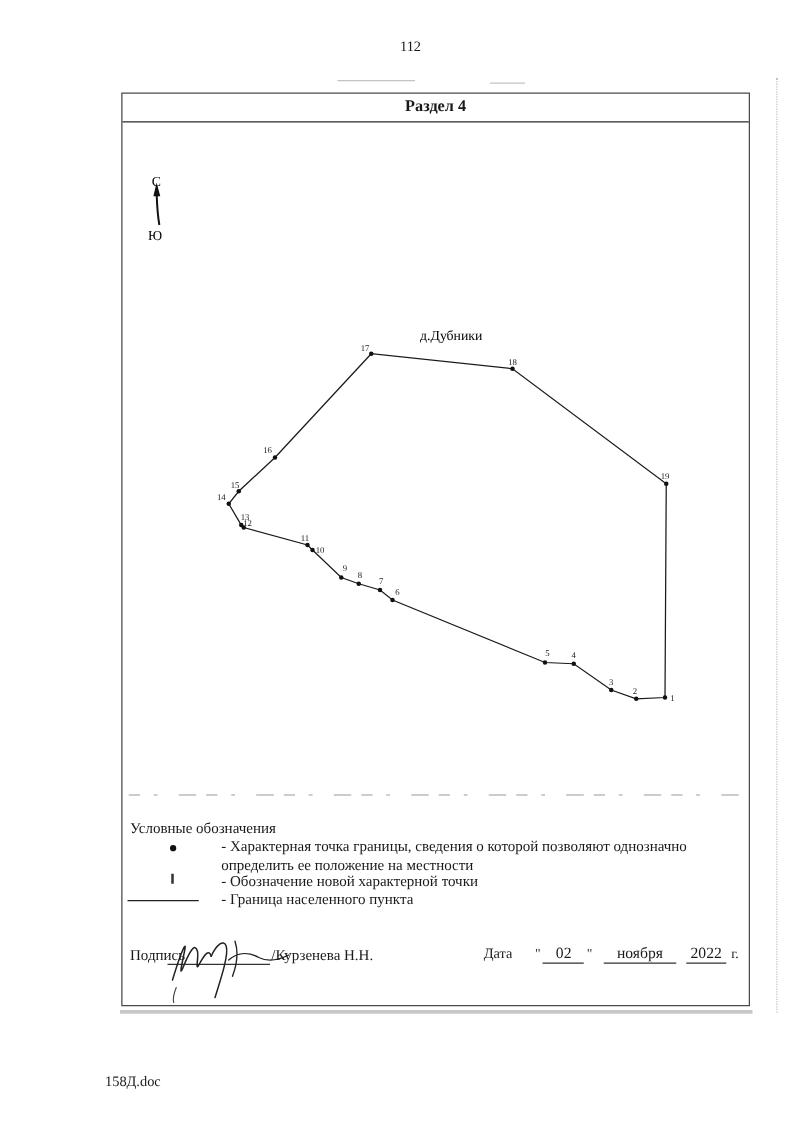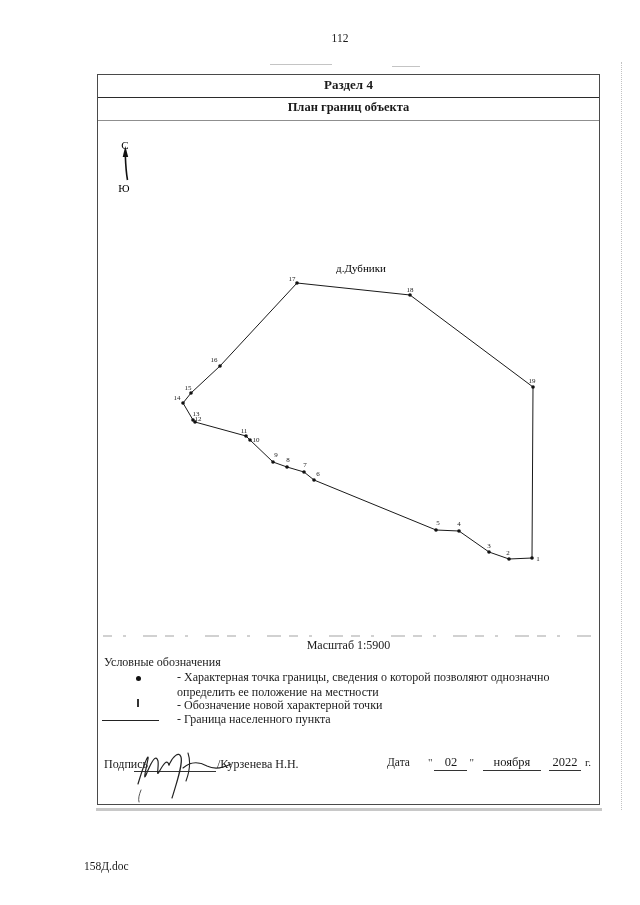--- a/index.html
+++ b/index.html
@@ -1,21 +1,21 @@
 <!DOCTYPE html>
 <html><head>
 <meta charset="utf-8">
 <style>
   html,body{margin:0;padding:0;background:#fff;}
   .page{
     position:relative;width:640px;height:905px;background:#fff;overflow:hidden;
     font-family:"Liberation Serif","DejaVu Serif",serif;color:#1a1a1a;
   }
   .abs{position:absolute;}
-  .page-number{left:320px;top:32px;width:40px;text-align:center;font-size:11.5px;}
+  .page-number{left:320px;top:32px;width:40px;text-align:left;font-size:11.5px;}
   .doc-frame{
     left:97px;top:74px;width:501px;height:729px;
     border:1.6px solid #4a4a4a;
   }
   .hdr-row1{
     position:absolute;left:0;top:0;width:100%;height:20px;
     border-bottom:1.4px solid #2b2b2b;
     text-align:center;font-weight:bold;font-size:13px;padding-top:2px;box-sizing:content-box;
   }
   .hdr-row2{
@@ -62,21 +62,20 @@
 
   <div class="abs page-number">112</div>
 
   <div class="abs artifact-dash" style="left:270px;top:64px;width:62px;"></div>
   <div class="abs artifact-dash" style="left:392px;top:66px;width:28px;"></div>
   <div class="abs right-noise"></div>
   <div class="abs bottom-shadow"></div>
 
   <div class="abs doc-frame">
     <div class="hdr-row1">Раздел 4</div>
-    <div class="hdr-row2">План границ объекта</div>
   </div>
 
   <svg id="map-svg" viewBox="97 118 503 519">
     <g>
       <path d="M127.5,180 C126,172 125.6,163 125.3,155" stroke="#111" stroke-width="1.6" fill="none"></path>
       <polygon points="122.7,157 128.2,157 125.3,146" fill="#111"></polygon>
       <text x="125" y="149" text-anchor="middle" font-size="11">С</text>
       <text x="124" y="192" text-anchor="middle" font-size="11">Ю</text>
     </g>
     <text x="361" y="272" text-anchor="middle" font-size="11">д.Дубники</text>
@@ -117,21 +116,20 @@
         <circle cx="297" cy="283" r="1.8" fill="#111"></circle>
         <text x="292" y="281" text-anchor="middle" font-size="7" fill="#222">17</text>
         <circle cx="410" cy="295" r="1.8" fill="#111"></circle>
         <text x="410" y="292" text-anchor="middle" font-size="7" fill="#222">18</text>
         <circle cx="533" cy="387" r="1.8" fill="#111"></circle>
         <text x="532" y="383" text-anchor="middle" font-size="7" fill="#222">19</text>
       </g>
     <line x1="103" y1="636" x2="594" y2="636" stroke="#999" stroke-width="0.9" stroke-dasharray="9 11 3 17 14 8"></line>
   </svg>
 
-  <div class="abs scale-text">Масштаб 1:5900</div>
 
   <div class="abs legend-title">Условные обозначения</div>
   <div class="abs legend-dot"></div>
   <div class="abs legend-line2">определить ее положение на местности</div>
   <div class="abs legend-line1">- Характерная точка границы, сведения о которой позволяют однозначно</div>
   <div class="abs legend-tick"></div>
   <div class="abs legend-item2">- Обозначение новой характерной точки</div>
   <div class="abs legend-seg"></div>
   <div class="abs legend-item3">- Граница населенного пункта</div>
 

